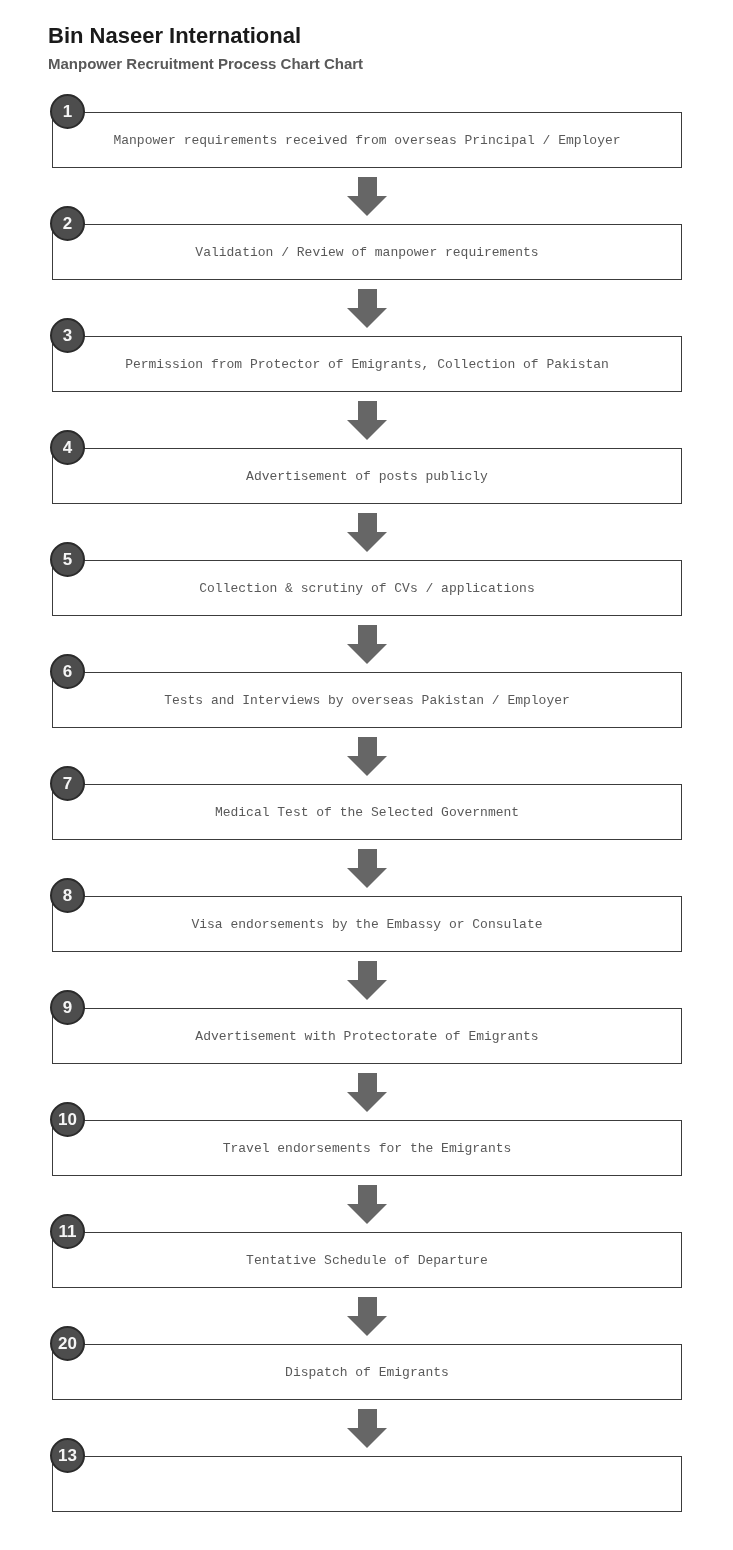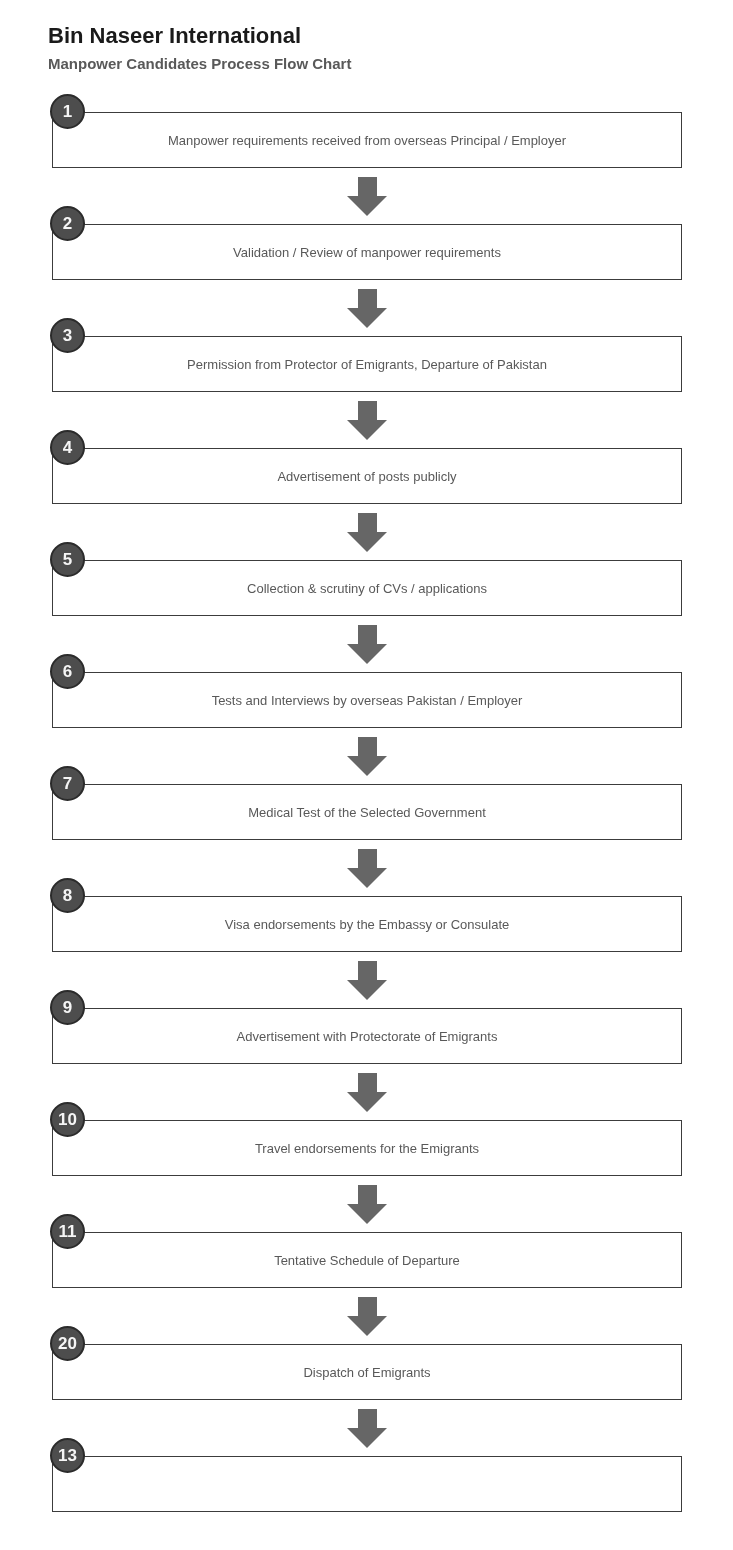--- a/index.html
+++ b/index.html
@@ -48,20 +48,21 @@
     border: 1px solid var(--box-border, #3c3c3c);
     background: #ffffff;
     display: flex;
     align-items: center;
     justify-content: center;
   }
   .box-label {
     font-size: 13px;
     color: var(--box-text, #595959);
     padding: 0 40px;
+    font-family: Liberation Mono, monospace;
   }
   .badge {
     position: absolute;
     left: -3px;
     top: -19px;
     width: 35px;
     height: 35px;
     border-radius: 50%;
     background: var(--badge-fill, #4d4d4d);
     border: 2px solid var(--badge-border, #2b2b2b);
@@ -97,21 +98,21 @@
     border-right: 20px solid transparent;
     border-top: 20px solid var(--arrow, #666666);
   }
 </style>
 </head>
 <body>
 
 <div class="page">
   <div class="header">
     <div class="title">Bin Naseer International</div>
-    <div class="subtitle">Manpower Candidates Process Flow Chart</div>
+    <div class="subtitle">Manpower Recruitment Process Chart Chart</div>
   </div>
   <div class="flow" id="flow">
   <div class="step">
     <div class="box">
       <span class="badge">
         <span class="badge-num">1</span>
       </span>
       <span class="box-label">Manpower requirements received from overseas Principal / Employer</span>
     </div>
     <div class="arrow" aria-hidden="true">
@@ -131,21 +132,21 @@
       <span class="arrow-shaft"></span>
       <span class="arrow-head"></span>
     </div>
   </div>
 
   <div class="step">
     <div class="box">
       <span class="badge">
         <span class="badge-num">3</span>
       </span>
-      <span class="box-label">Permission from Protector of Emigrants, Departure of Pakistan</span>
+      <span class="box-label">Permission from Protector of Emigrants, Collection of Pakistan</span>
     </div>
     <div class="arrow" aria-hidden="true">
       <span class="arrow-shaft"></span>
       <span class="arrow-head"></span>
     </div>
   </div>
 
   <div class="step">
     <div class="box">
       <span class="badge">

